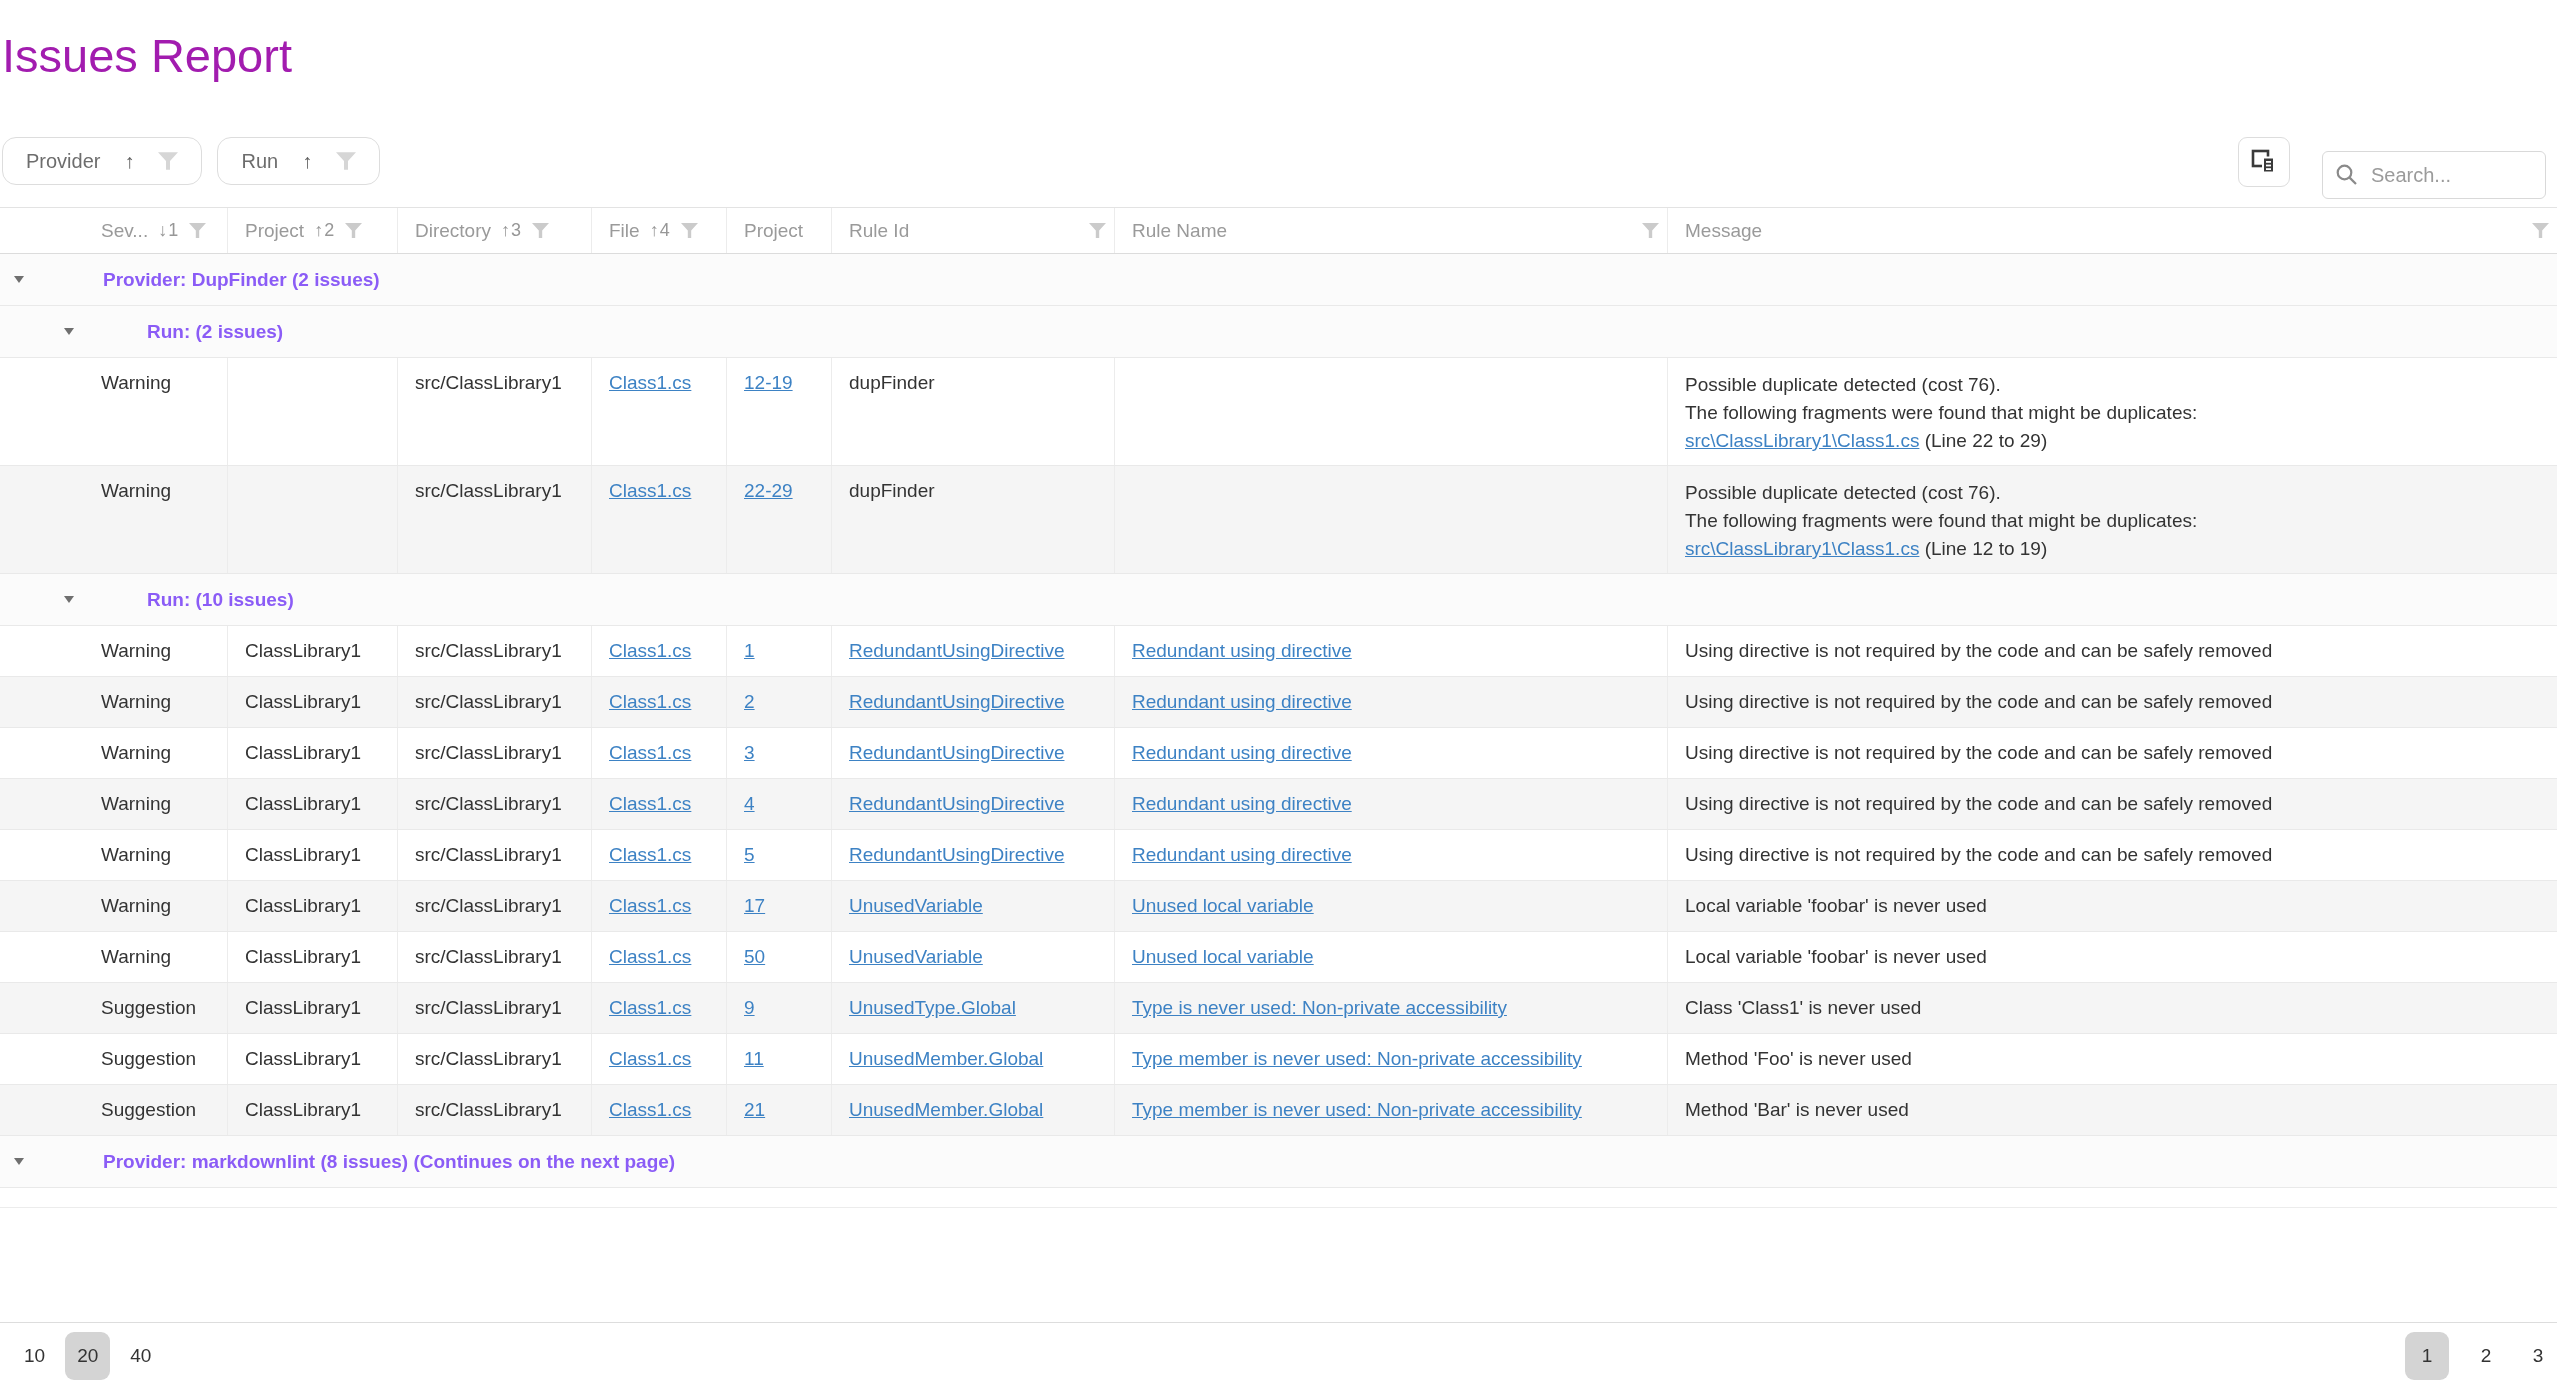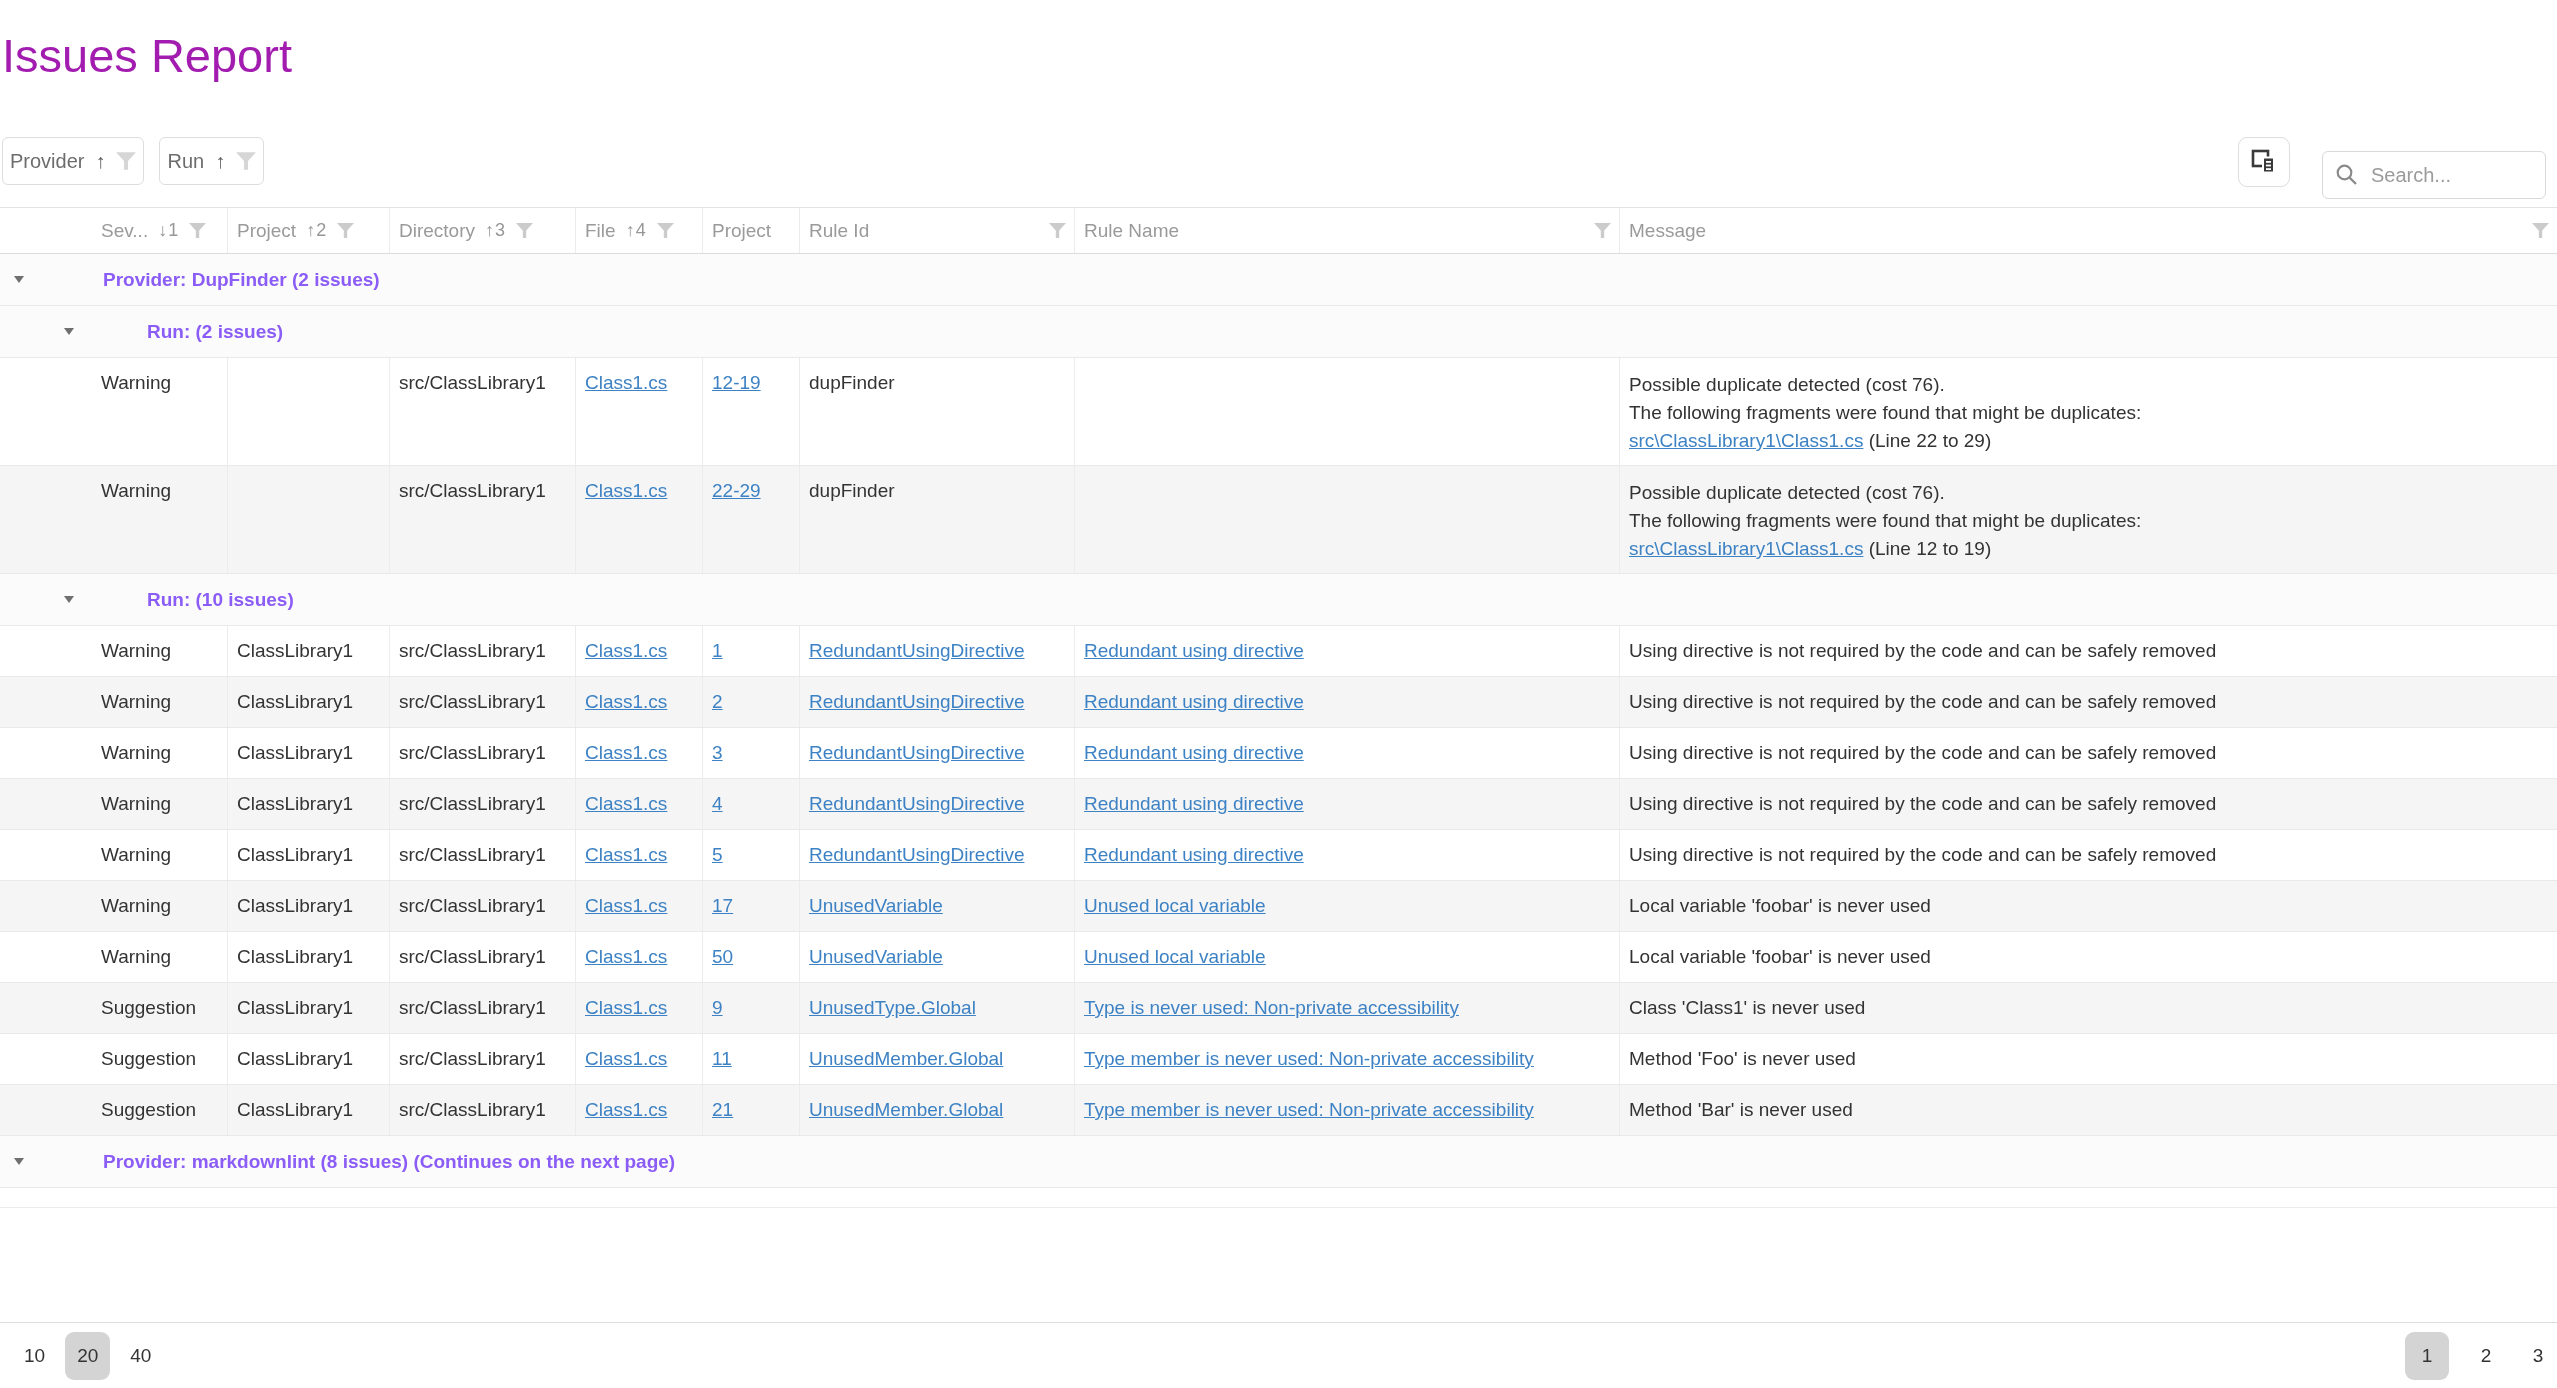--- a/index.html
+++ b/index.html
@@ -4,35 +4,35 @@
 <style>
   * { box-sizing: border-box; margin: 0; padding: 0; }
   html,body { width:2557px; height:1388px; background:#fff; overflow:hidden; }
   body { font-family:"Liberation Sans", sans-serif; color:#333; position:relative; }
 
   .title { position:absolute; left:2px; top:28px; font-size:47px; font-weight:300; color:#a21caf; }
 
   
   .toolbar { position:absolute; left:0; top:137px; width:100%; height:50px; }
   .group-panel { position:absolute; left:2px; top:0; display:flex; gap:15px; }
-  .chip { display:inline-flex; align-items:center; gap:11px; height:48px; padding:0 7px;
-          border:1px solid #ddd; border-radius:6px; background:#fff; color:#6d6d6d; font-size:20px; cursor:pointer; }
+  .chip { display:inline-flex; align-items:center; gap:24px; height:48px; padding:0 23px;
+          border:1px solid #ddd; border-radius:14px; background:#fff; color:#6d6d6d; font-size:20px; cursor:pointer; }
   .chip .sort-arrow { color:#5f5f5f; font-size:20px; }
   .chip .funnel { color:#d6d6d6; display:inline-flex; }
   .colchooser-btn { position:absolute; left:2238px; top:0; width:52px; height:50px; border:1px solid #ddd;
           border-radius:9px; background:#fff; display:flex; align-items:center; justify-content:center; cursor:pointer; }
   .searchbox { position:absolute; left:2322px; top:14px; width:224px; height:48px; border:1px solid #d9d9d9;
           border-radius:6px; background:#fff; display:flex; align-items:center; padding:0 12px; gap:12px; }
   .searchbox input { border:none; outline:none; width:150px; font-size:20px; color:#444;
           font-family:"Liberation Sans", sans-serif; background:transparent; }
   .searchbox input::placeholder { color:#9b9b9b; }
 
   
   .grid { position:absolute; left:0; top:207px; width:100%; }
-  .gridrow-cols { display:grid; grid-template-columns:228px 162px 186px 127px 97px 275px 545px 1fr; }
+  .gridrow-cols { display:grid; grid-template-columns:228px 162px 186px 127px 97px 275px 545px 1fr;gap:8px; }
 
   .header-row { height:47px; border-top:1px solid #e3e3e3; border-bottom:1px solid #dcdcdc; color:#9a9a9a; }
   .hcell { display:flex; align-items:center; gap:10px; padding:0 8px 0 9px; font-size:19px;
            border-right:1px solid #ececec; overflow:hidden; white-space:nowrap; cursor:pointer; }
   .hcell:first-child { padding-left:101px; }
   .hcell:last-child { border-right:none; }
   .hsort { color:#979797; font-size:18px; letter-spacing:1px; }
   .funnel { color:#cbcbcb; display:inline-flex; flex:none; }
   .funnel.end { margin-left:auto; }
 

